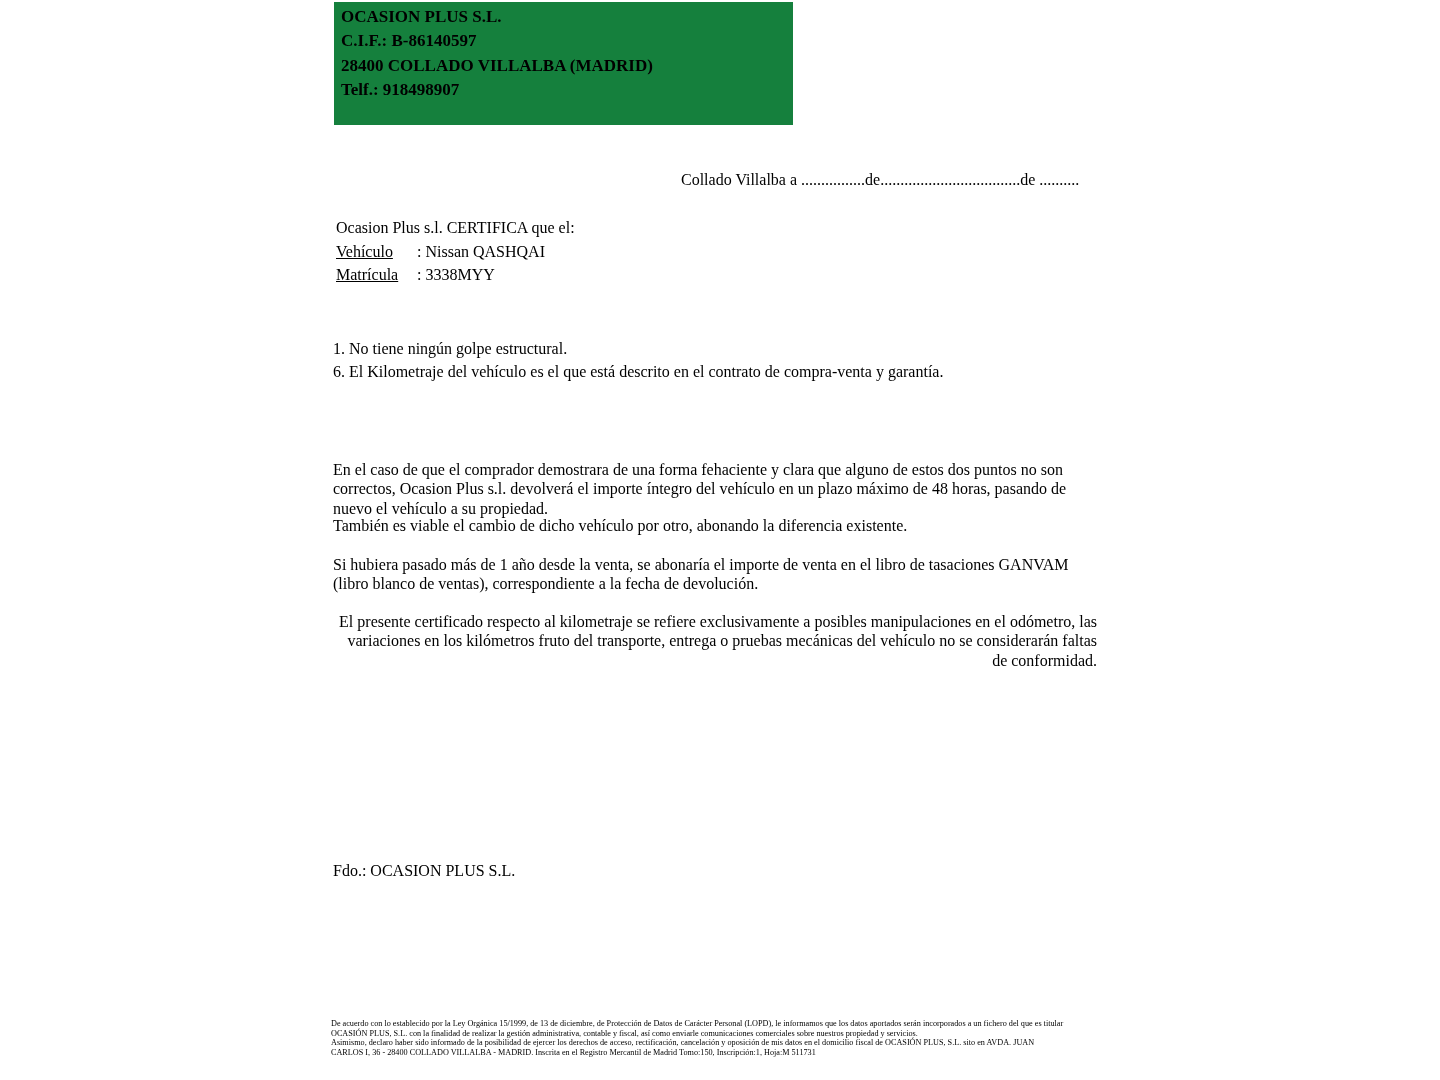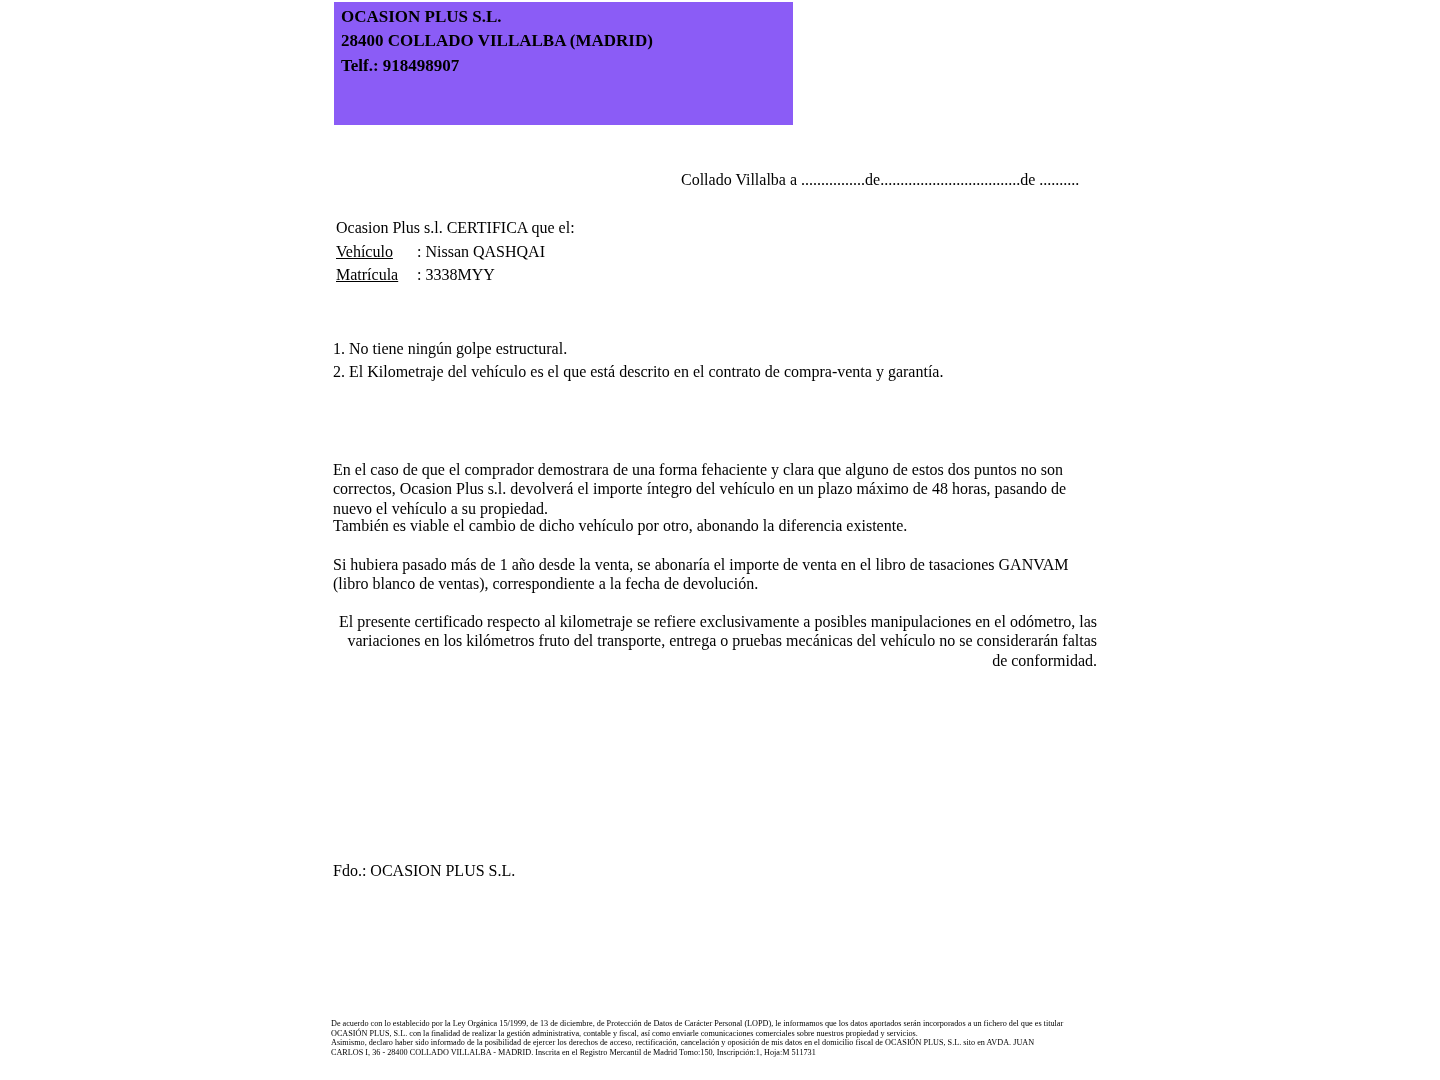--- a/index.html
+++ b/index.html
@@ -79,42 +79,43 @@
     font-size: 8.2px;
     line-height: 9.65px;
   }
   .legal-footer div { white-space: nowrap; }
 </style>
 </head>
 <body>
 
 <div class="page">
 
-  <div class="company-box" style="background: #8b5cf6;">
+  <div class="company-box" style="background: #15803d;">
     <div>OCASION PLUS S.L.</div>
+    <div>C.I.F.: B-86140597</div>
     <div>28400 COLLADO VILLALBA (MADRID)</div>
     <div>Telf.: 918498907</div>
   </div>
 
   <div class="date-line">Collado Villalba a ................de...................................de ..........</div>
 
   <div class="cert-block">
     <div>Ocasion Plus s.l. CERTIFICA que el:</div>
     <div class="cert-row">
       <span class="cert-label">Vehículo</span>
       <span>: Nissan QASHQAI</span>
     </div>
     <div class="cert-row">
       <span class="cert-label">Matrícula</span>
       <span>: 3338MYY</span>
     </div>
   </div>
 
   <div class="stmt stmt-1">1. No tiene ningún golpe estructural.</div>
-  <div class="stmt stmt-2">2. El Kilometraje del vehículo es el que está descrito en el contrato de compra-venta y garantía.</div>
+  <div class="stmt stmt-2">6. El Kilometraje del vehículo es el que está descrito en el contrato de compra-venta y garantía.</div>
 
   <p class="para para-1">En el caso de que el comprador demostrara de una forma fehaciente y clara que alguno de estos dos puntos no son correctos, Ocasion Plus s.l. devolverá el importe íntegro del vehículo en un plazo máximo de 48 horas, pasando de nuevo el vehículo a su propiedad.</p>
   <p class="para para-2">También es viable el cambio de dicho vehículo por otro, abonando la diferencia existente.</p>
   <p class="para para-3">Si hubiera pasado más de 1 año desde la venta, se abonaría el importe de venta en el libro de tasaciones GANVAM (libro blanco de ventas), correspondiente a la fecha de devolución.</p>
   <p class="para para-4">El presente certificado respecto al kilometraje se refiere exclusivamente a posibles manipulaciones en el odómetro, las variaciones en los kilómetros fruto del transporte, entrega o pruebas mecánicas del vehículo no se considerarán faltas de conformidad.</p>
 
   <div class="signature-line">Fdo.: OCASION PLUS S.L.</div>
 
   <div class="legal-footer">
     <div>De acuerdo con lo establecido por la Ley Orgánica 15/1999, de 13 de diciembre, de Protección de Datos de Carácter Personal (LOPD), le informamos que los datos aportados serán incorporados a un fichero del que es titular</div>

